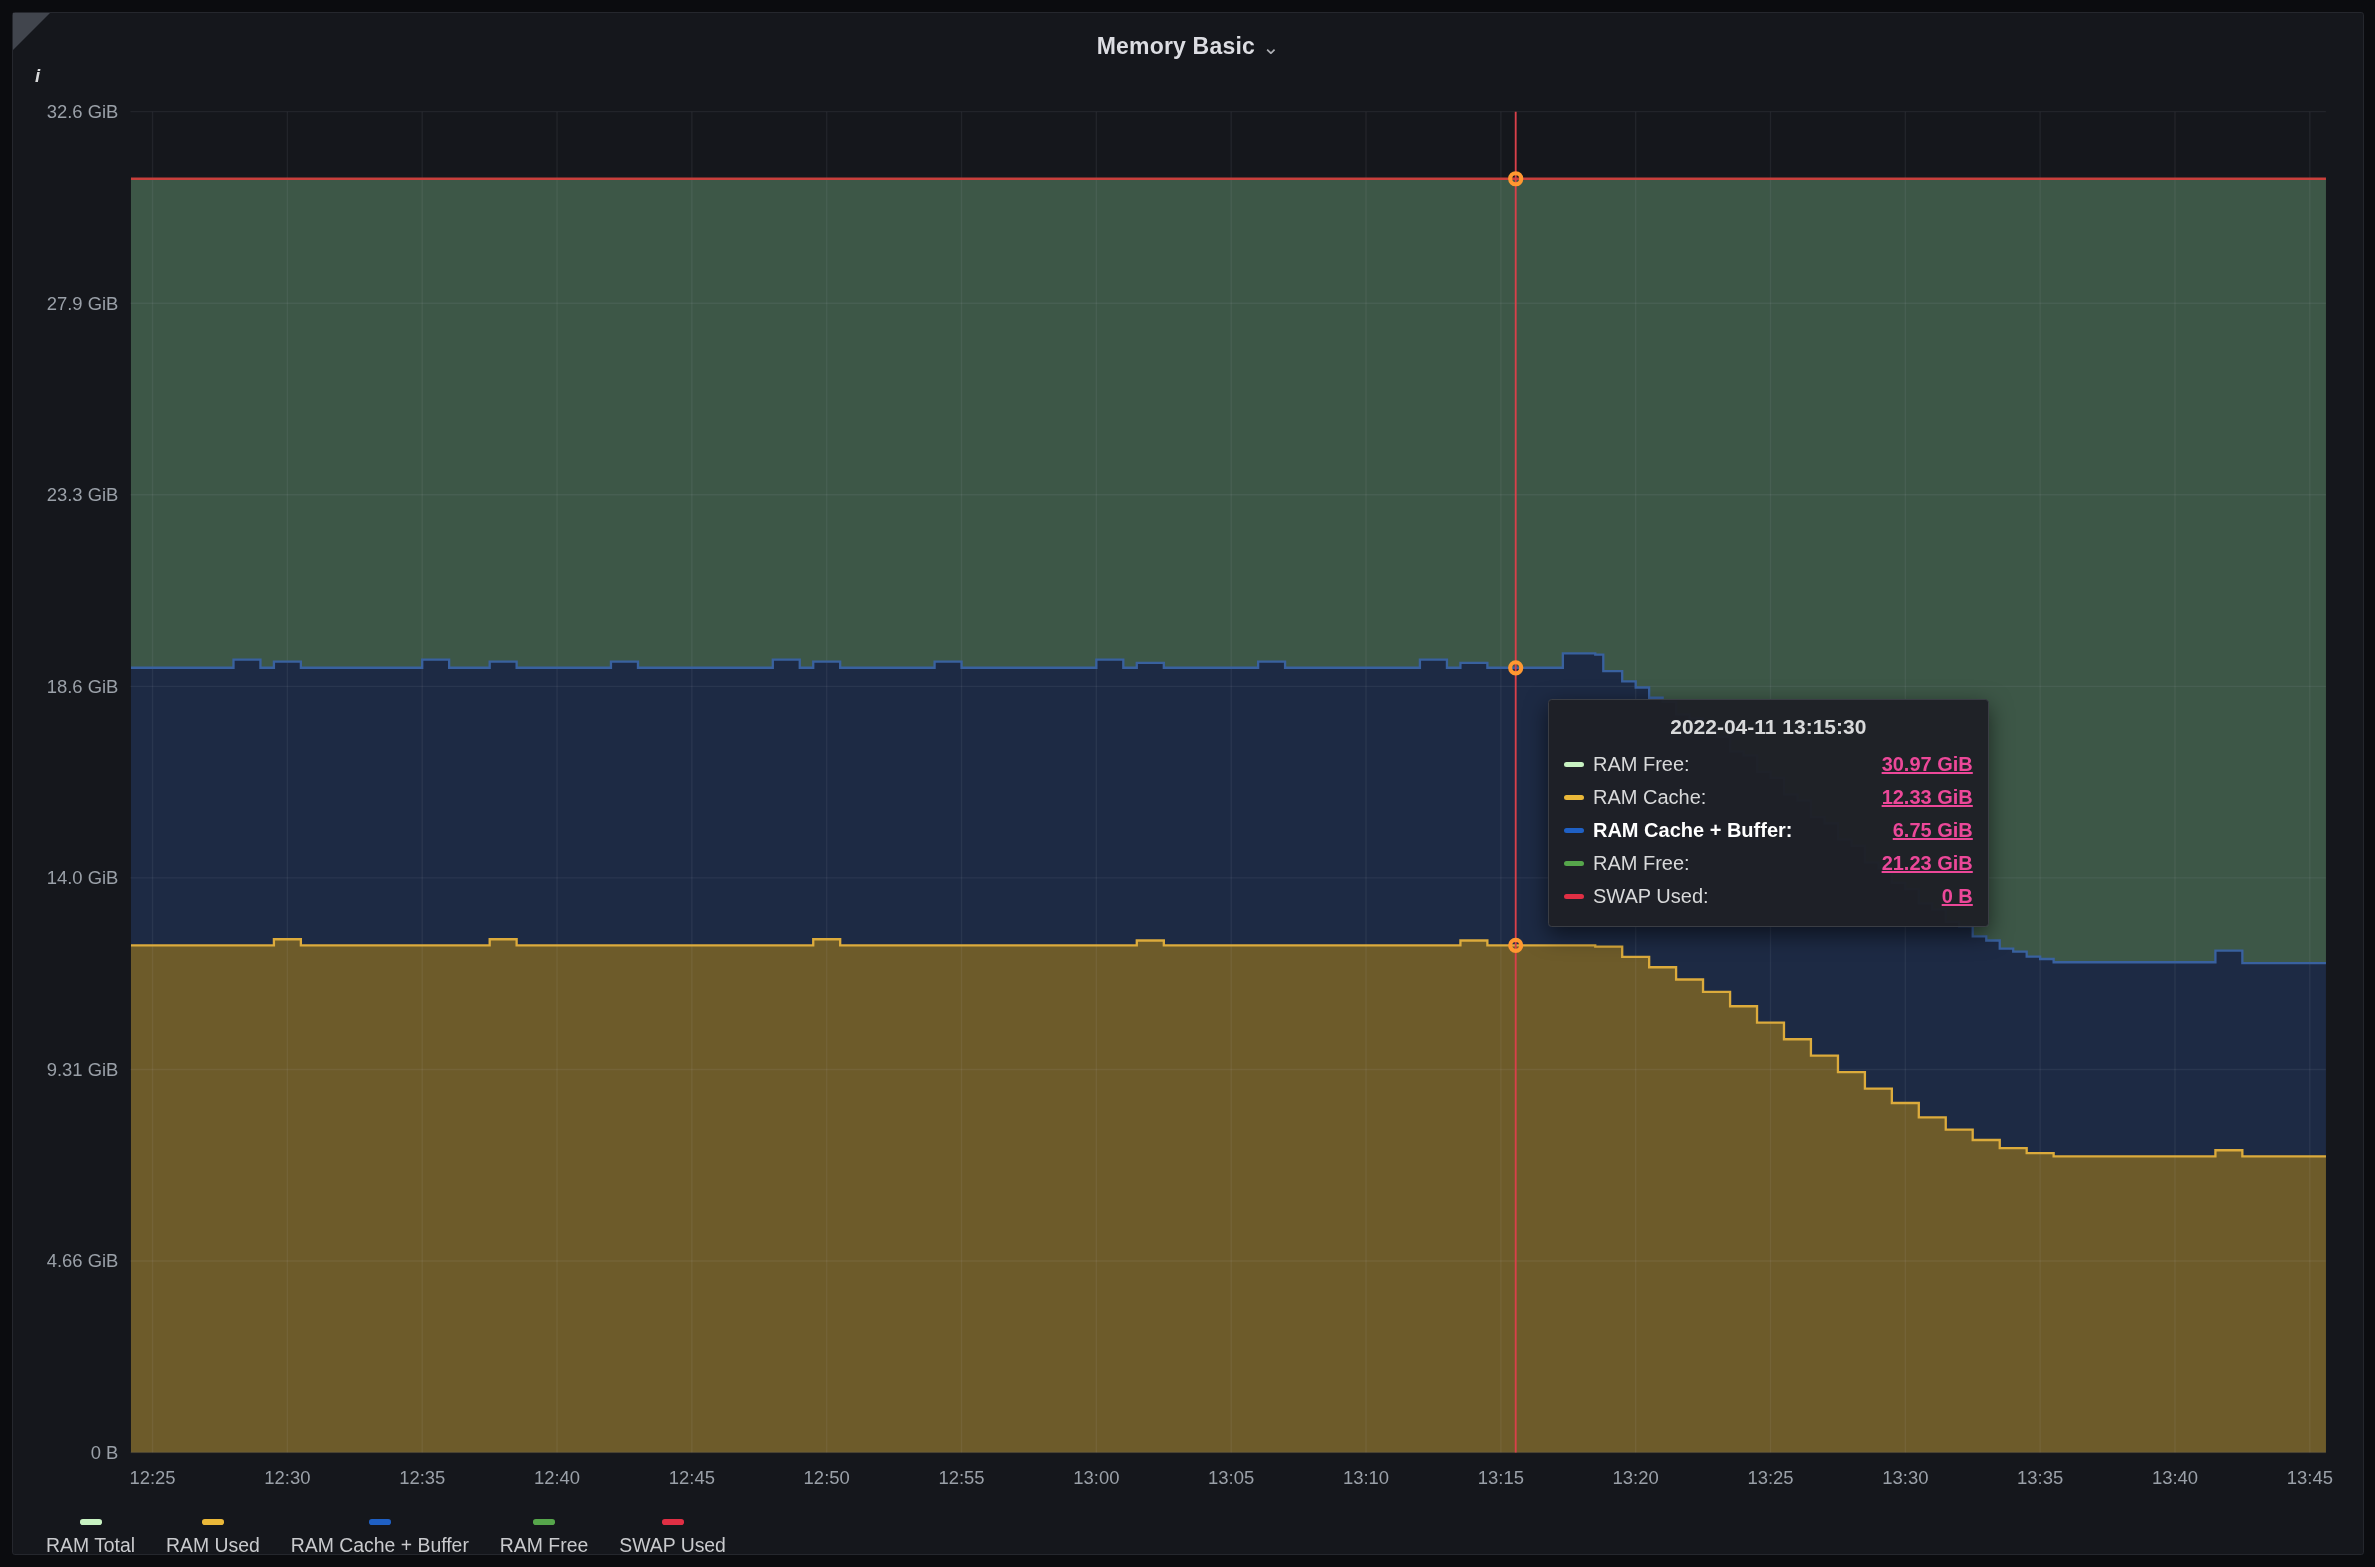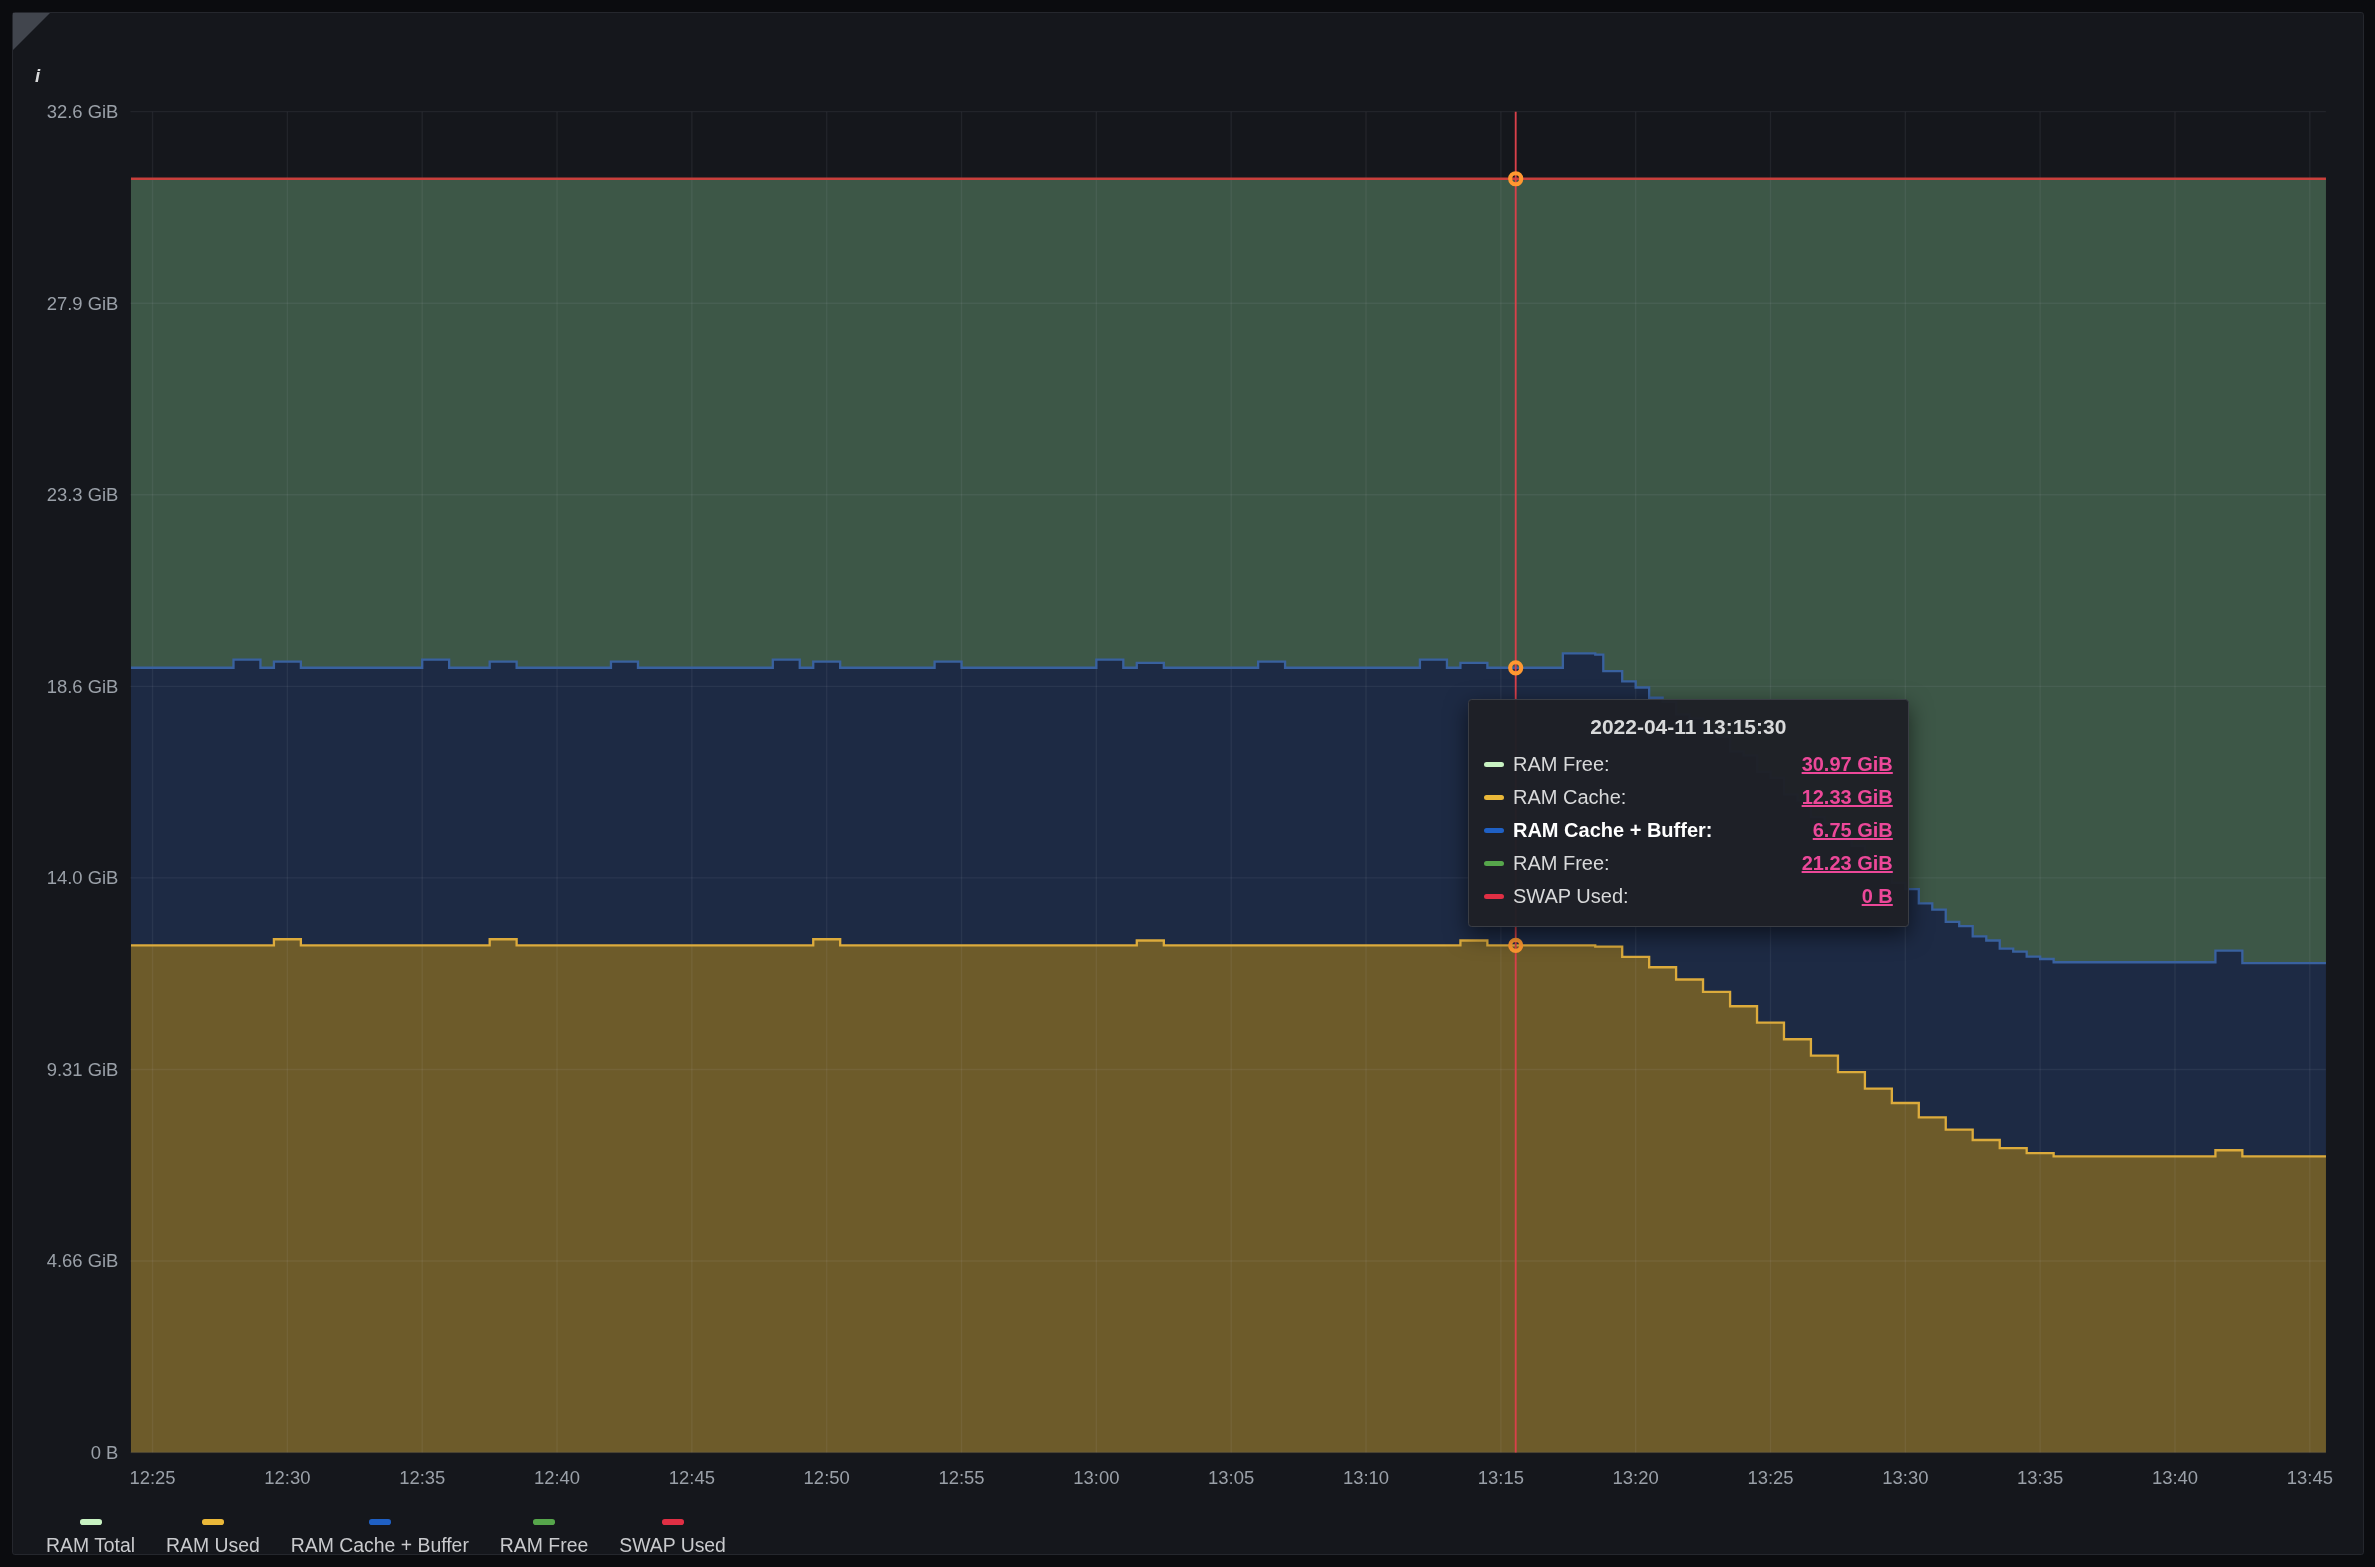--- a/index.html
+++ b/index.html
@@ -7,21 +7,21 @@
           font-family:"Liberation Sans","DejaVu Sans",sans-serif;}
   .panel{position:absolute;left:12px;top:12px;right:12px;bottom:12px;background:#15171c;
          border:0.9px solid #25272d;border-radius:2.8px;}
   .info-corner{position:absolute;top:13px;left:13px;width:0;height:0;
                border-top:37px solid #41454d;border-right:37px solid transparent;cursor:pointer;}
   .info-i{position:absolute;top:14.8px;left:22px;font-size:18.5px;font-weight:bold;color:#d8d9da;font-style:italic;}
   .panel-title{position:absolute;top:33px;left:0;width:100%;text-align:center;
                color:#dcdde2;font-size:23px;font-weight:bold;letter-spacing:0.2px;cursor:pointer;}
   .panel-title .chev{font-weight:normal;color:#aeb0b5;font-size:20px;margin-left:7.4px;}
   svg.chart{position:absolute;left:0;top:0;}
-  .tooltip{position:absolute;left:1468px;top:699px;width:409px;background:rgba(30,32,38,.97);
+  .tooltip{position:absolute;left:1548px;top:699px;width:409px;background:rgba(30,32,38,.97);
            border:0.9px solid #3a3d44;border-radius:3.7px;box-shadow:0 7.4px 22px rgba(0,0,0,.55);
            padding:11px 14.8px 13px 14.8px;z-index:5;}
   .t-head{color:#d8d9da;font-size:21px;font-weight:bold;text-align:center;margin:3.7px 0 9.2px 0;}
   .t-row{display:flex;align-items:center;height:33px;font-size:20px;color:#d8d9da;}
   .t-swatch{width:20px;height:4.6px;border-radius:2.8px;margin-right:9.2px;flex:0 0 auto;}
   .t-label{flex:1 1 auto;white-space:nowrap;}
   .t-value{flex:0 0 auto;font-weight:bold;color:#ec4899;text-align:right;text-decoration:underline;}
   .t-row.bold .t-label{font-weight:bold;color:#ffffff;}
   .legend{position:absolute;left:46px;top:1519px;display:flex;align-items:center;gap:31px;z-index:4;}
   .legend-item{display:flex;align-items:center;gap:9.2px;cursor:pointer;flex-direction:column;}
@@ -31,20 +31,23 @@
 </head>
 <body>
 
 <div class="screen">
   <div class="panel"></div>
 
   <div class="info-corner">
     <span class="info-i">i</span>
   </div>
 
+  <div class="panel-title">
+    <span>Memory Basic</span><span class="chev">⌄</span>
+  </div>
 
   <svg class="chart" width="2376" height="1567" viewBox="0 0 2574 1698">
       <g>
         <path d="M 141.6,193.7 L 2520.1,193.7 L 2520.1,1043.6 L 2429.5,1043.6 L 2429.5,1030.2 L 2400.3,1030.2 L 2400.3,1042.7 L 2225.0,1042.7 L 2225.0,1039.2 L 2210.4,1039.2 L 2210.4,1036.5 L 2195.8,1036.5 L 2195.8,1031.1 L 2181.2,1031.1 L 2181.2,1028.0 L 2166.6,1028.0 L 2166.6,1019.1 L 2152.0,1019.1 L 2152.0,1014.6 L 2137.3,1014.6 L 2137.3,1003.5 L 2122.7,1003.5 L 2122.7,999.0 L 2108.1,999.0 L 2108.1,985.7 L 2093.5,985.7 L 2093.5,979.0 L 2078.9,979.0 L 2078.9,963.4 L 2064.3,963.4 L 2064.3,956.7 L 2049.7,956.7 L 2049.7,941.1 L 2035.1,941.1 L 2035.1,934.4 L 2020.5,934.4 L 2020.5,916.6 L 2005.9,916.6 L 2005.9,909.9 L 1991.3,909.9 L 1991.3,892.1 L 1976.6,892.1 L 1976.6,885.4 L 1962.0,885.4 L 1962.0,867.6 L 1947.4,867.6 L 1947.4,860.9 L 1932.8,860.9 L 1932.8,843.0 L 1918.2,843.0 L 1918.2,836.4 L 1903.6,836.4 L 1903.6,818.5 L 1889.0,818.5 L 1889.0,814.1 L 1874.4,814.1 L 1874.4,798.5 L 1859.8,798.5 L 1859.8,791.8 L 1845.1,791.8 L 1845.1,778.4 L 1830.5,778.4 L 1830.5,774.0 L 1815.9,774.0 L 1815.9,760.6 L 1801.3,760.6 L 1801.3,756.1 L 1786.7,756.1 L 1786.7,745.0 L 1772.1,745.0 L 1772.1,738.3 L 1757.5,738.3 L 1757.5,727.2 L 1737.0,727.2 L 1737.0,709.3 L 1728.3,709.3 L 1728.3,708.0 L 1693.2,708.0 L 1693.2,723.6 L 1611.4,723.6 L 1611.4,718.2 L 1582.2,718.2 L 1582.2,723.6 L 1567.6,723.6 L 1567.6,714.7 L 1538.3,714.7 L 1538.3,723.6 L 1392.2,723.6 L 1392.2,716.9 L 1363.0,716.9 L 1363.0,723.6 L 1260.8,723.6 L 1260.8,718.2 L 1231.5,718.2 L 1231.5,723.6 L 1216.9,723.6 L 1216.9,714.7 L 1187.7,714.7 L 1187.7,723.6 L 1041.6,723.6 L 1041.6,716.9 L 1012.4,716.9 L 1012.4,723.6 L 910.1,723.6 L 910.1,716.9 L 880.9,716.9 L 880.9,723.6 L 866.3,723.6 L 866.3,714.7 L 837.1,714.7 L 837.1,723.6 L 691.0,723.6 L 691.0,716.9 L 661.7,716.9 L 661.7,723.6 L 559.5,723.6 L 559.5,716.9 L 530.3,716.9 L 530.3,723.6 L 486.4,723.6 L 486.4,714.7 L 457.2,714.7 L 457.2,723.6 L 325.7,723.6 L 325.7,716.9 L 296.5,716.9 L 296.5,723.6 L 281.9,723.6 L 281.9,714.7 L 252.7,714.7 L 252.7,723.6 L 141.6,723.6 Z" fill="#3d5747"></path>
       </g>
       <g>
         <path d="M 141.6,723.6 L 252.7,723.6 L 252.7,714.7 L 281.9,714.7 L 281.9,723.6 L 296.5,723.6 L 296.5,716.9 L 325.7,716.9 L 325.7,723.6 L 457.2,723.6 L 457.2,714.7 L 486.4,714.7 L 486.4,723.6 L 530.3,723.6 L 530.3,716.9 L 559.5,716.9 L 559.5,723.6 L 661.7,723.6 L 661.7,716.9 L 691.0,716.9 L 691.0,723.6 L 837.1,723.6 L 837.1,714.7 L 866.3,714.7 L 866.3,723.6 L 880.9,723.6 L 880.9,716.9 L 910.1,716.9 L 910.1,723.6 L 1012.4,723.6 L 1012.4,716.9 L 1041.6,716.9 L 1041.6,723.6 L 1187.7,723.6 L 1187.7,714.7 L 1216.9,714.7 L 1216.9,723.6 L 1231.5,723.6 L 1231.5,718.2 L 1260.8,718.2 L 1260.8,723.6 L 1363.0,723.6 L 1363.0,716.9 L 1392.2,716.9 L 1392.2,723.6 L 1538.3,723.6 L 1538.3,714.7 L 1567.6,714.7 L 1567.6,723.6 L 1582.2,723.6 L 1582.2,718.2 L 1611.4,718.2 L 1611.4,723.6 L 1693.2,723.6 L 1693.2,708.0 L 1728.3,708.0 L 1728.3,709.3 L 1737.0,709.3 L 1737.0,727.2 L 1757.5,727.2 L 1757.5,738.3 L 1772.1,738.3 L 1772.1,745.0 L 1786.7,745.0 L 1786.7,756.1 L 1801.3,756.1 L 1801.3,760.6 L 1815.9,760.6 L 1815.9,774.0 L 1830.5,774.0 L 1830.5,778.4 L 1845.1,778.4 L 1845.1,791.8 L 1859.8,791.8 L 1859.8,798.5 L 1874.4,798.5 L 1874.4,814.1 L 1889.0,814.1 L 1889.0,818.5 L 1903.6,818.5 L 1903.6,836.4 L 1918.2,836.4 L 1918.2,843.0 L 1932.8,843.0 L 1932.8,860.9 L 1947.4,860.9 L 1947.4,867.6 L 1962.0,867.6 L 1962.0,885.4 L 1976.6,885.4 L 1976.6,892.1 L 1991.3,892.1 L 1991.3,909.9 L 2005.9,909.9 L 2005.9,916.6 L 2020.5,916.6 L 2020.5,934.4 L 2035.1,934.4 L 2035.1,941.1 L 2049.7,941.1 L 2049.7,956.7 L 2064.3,956.7 L 2064.3,963.4 L 2078.9,963.4 L 2078.9,979.0 L 2093.5,979.0 L 2093.5,985.7 L 2108.1,985.7 L 2108.1,999.0 L 2122.7,999.0 L 2122.7,1003.5 L 2137.3,1003.5 L 2137.3,1014.6 L 2152.0,1014.6 L 2152.0,1019.1 L 2166.6,1019.1 L 2166.6,1028.0 L 2181.2,1028.0 L 2181.2,1031.1 L 2195.8,1031.1 L 2195.8,1036.5 L 2210.4,1036.5 L 2210.4,1039.2 L 2225.0,1039.2 L 2225.0,1042.7 L 2400.3,1042.7 L 2400.3,1030.2 L 2429.5,1030.2 L 2429.5,1043.6 L 2520.1,1043.6 L 2520.1,1253.1 L 2429.5,1253.1 L 2429.5,1246.4 L 2400.3,1246.4 L 2400.3,1253.1 L 2225.0,1253.1 L 2225.0,1249.5 L 2210.4,1249.5 L 2195.8,1249.5 L 2195.8,1244.2 L 2181.2,1244.2 L 2166.6,1244.2 L 2166.6,1235.3 L 2152.0,1235.3 L 2137.3,1235.3 L 2137.3,1224.1 L 2122.7,1224.1 L 2108.1,1224.1 L 2108.1,1210.8 L 2093.5,1210.8 L 2078.9,1210.8 L 2078.9,1195.2 L 2064.3,1195.2 L 2049.7,1195.2 L 2049.7,1179.6 L 2035.1,1179.6 L 2020.5,1179.6 L 2020.5,1161.7 L 2005.9,1161.7 L 1991.3,1161.7 L 1991.3,1143.9 L 1976.6,1143.9 L 1962.0,1143.9 L 1962.0,1126.1 L 1947.4,1126.1 L 1932.8,1126.1 L 1932.8,1108.2 L 1918.2,1108.2 L 1903.6,1108.2 L 1903.6,1090.4 L 1889.0,1090.4 L 1874.4,1090.4 L 1874.4,1074.8 L 1859.8,1074.8 L 1845.1,1074.8 L 1845.1,1061.4 L 1830.5,1061.4 L 1815.9,1061.4 L 1815.9,1048.1 L 1801.3,1048.1 L 1786.7,1048.1 L 1786.7,1036.9 L 1772.1,1036.9 L 1757.5,1036.9 L 1757.5,1025.8 L 1737.0,1025.8 L 1728.3,1025.8 L 1728.3,1024.4 L 1693.2,1024.4 L 1611.4,1024.4 L 1611.4,1019.1 L 1582.2,1019.1 L 1582.2,1024.4 L 1567.6,1024.4 L 1538.3,1024.4 L 1392.2,1024.4 L 1363.0,1024.4 L 1260.8,1024.4 L 1260.8,1019.1 L 1231.5,1019.1 L 1231.5,1024.4 L 1216.9,1024.4 L 1187.7,1024.4 L 1041.6,1024.4 L 1012.4,1024.4 L 910.1,1024.4 L 910.1,1017.8 L 880.9,1017.8 L 880.9,1024.4 L 866.3,1024.4 L 837.1,1024.4 L 691.0,1024.4 L 661.7,1024.4 L 559.5,1024.4 L 559.5,1017.8 L 530.3,1017.8 L 530.3,1024.4 L 486.4,1024.4 L 457.2,1024.4 L 325.7,1024.4 L 325.7,1017.8 L 296.5,1017.8 L 296.5,1024.4 L 281.9,1024.4 L 252.7,1024.4 L 141.6,1024.4 Z" fill="#1d2a44"></path>
       </g>
       <g>
         <path d="M 141.6,1024.4 L 252.7,1024.4 L 281.9,1024.4 L 296.5,1024.4 L 296.5,1017.8 L 325.7,1017.8 L 325.7,1024.4 L 457.2,1024.4 L 486.4,1024.4 L 530.3,1024.4 L 530.3,1017.8 L 559.5,1017.8 L 559.5,1024.4 L 661.7,1024.4 L 691.0,1024.4 L 837.1,1024.4 L 866.3,1024.4 L 880.9,1024.4 L 880.9,1017.8 L 910.1,1017.8 L 910.1,1024.4 L 1012.4,1024.4 L 1041.6,1024.4 L 1187.7,1024.4 L 1216.9,1024.4 L 1231.5,1024.4 L 1231.5,1019.1 L 1260.8,1019.1 L 1260.8,1024.4 L 1363.0,1024.4 L 1392.2,1024.4 L 1538.3,1024.4 L 1567.6,1024.4 L 1582.2,1024.4 L 1582.2,1019.1 L 1611.4,1019.1 L 1611.4,1024.4 L 1693.2,1024.4 L 1728.3,1024.4 L 1728.3,1025.8 L 1737.0,1025.8 L 1757.5,1025.8 L 1757.5,1036.9 L 1772.1,1036.9 L 1786.7,1036.9 L 1786.7,1048.1 L 1801.3,1048.1 L 1815.9,1048.1 L 1815.9,1061.4 L 1830.5,1061.4 L 1845.1,1061.4 L 1845.1,1074.8 L 1859.8,1074.8 L 1874.4,1074.8 L 1874.4,1090.4 L 1889.0,1090.4 L 1903.6,1090.4 L 1903.6,1108.2 L 1918.2,1108.2 L 1932.8,1108.2 L 1932.8,1126.1 L 1947.4,1126.1 L 1962.0,1126.1 L 1962.0,1143.9 L 1976.6,1143.9 L 1991.3,1143.9 L 1991.3,1161.7 L 2005.9,1161.7 L 2020.5,1161.7 L 2020.5,1179.6 L 2035.1,1179.6 L 2049.7,1179.6 L 2049.7,1195.2 L 2064.3,1195.2 L 2078.9,1195.2 L 2078.9,1210.8 L 2093.5,1210.8 L 2108.1,1210.8 L 2108.1,1224.1 L 2122.7,1224.1 L 2137.3,1224.1 L 2137.3,1235.3 L 2152.0,1235.3 L 2166.6,1235.3 L 2166.6,1244.2 L 2181.2,1244.2 L 2195.8,1244.2 L 2195.8,1249.5 L 2210.4,1249.5 L 2225.0,1249.5 L 2225.0,1253.1 L 2400.3,1253.1 L 2400.3,1246.4 L 2429.5,1246.4 L 2429.5,1253.1 L 2520.1,1253.1 L 2520.1,1574.0 L 141.6,1574.0 Z" fill="#6d5b2a"></path>

